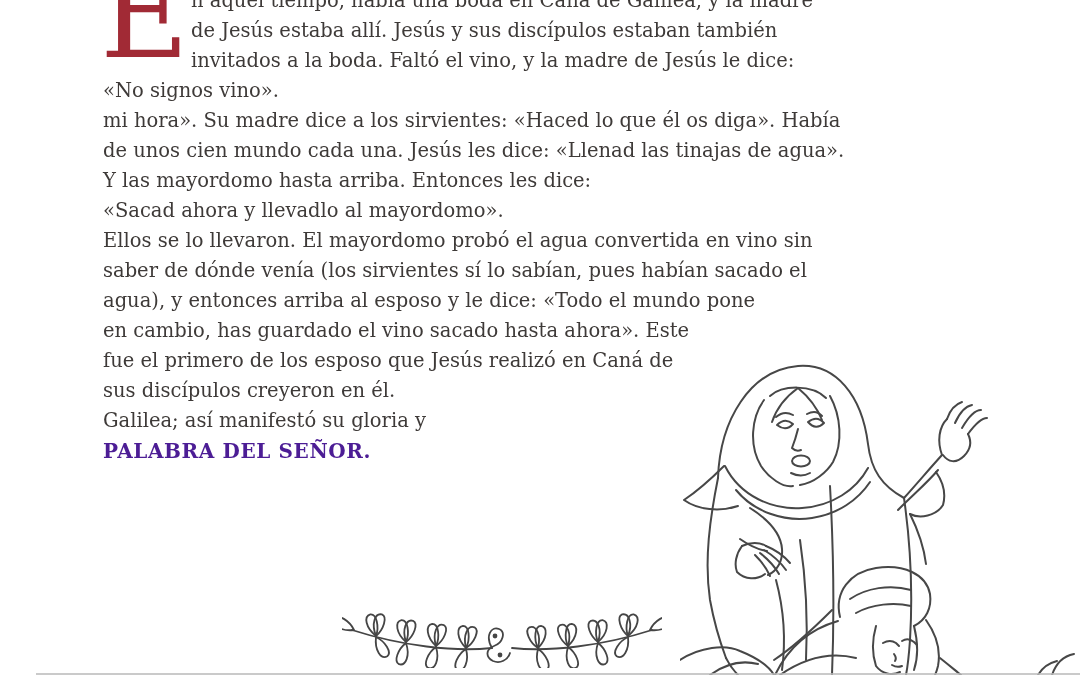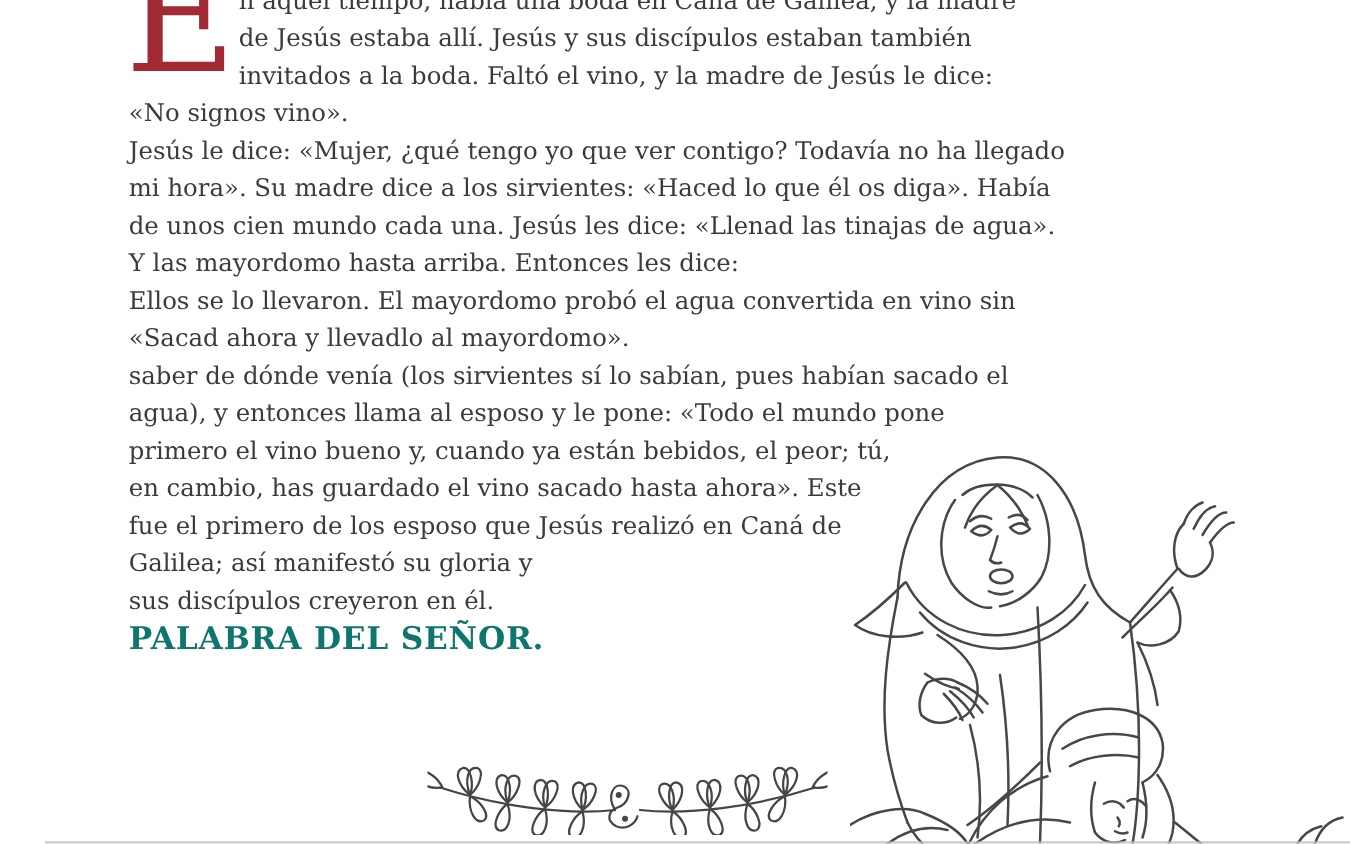--- a/index.html
+++ b/index.html
@@ -13,21 +13,21 @@
   }
   .text-block{
     position:absolute;left:103px;top:-14px;width:780px;
     color:#3E3A38;font-size:19.5px;letter-spacing:0;
     z-index:1;
   }
   .rline{height:30px;line-height:30px;white-space:nowrap;}
   .rline.indent{padding-left:88px;}
   .closing{
     height:32px;line-height:32px;white-space:nowrap;
-    color:#0f766e;font-weight:bold;font-size:25px;letter-spacing:0.6px;
+    color:#4c1d95;font-weight:bold;font-size:20px;letter-spacing:0.6px;
     margin-top:-1px;
   }
 
   .illustration{position:absolute;left:680px;top:358px;width:400px;height:317px;z-index:0;}
   .flourish{position:absolute;left:342px;top:606px;width:320px;height:62px;}
   .bottom-rule{position:absolute;left:36px;right:0;bottom:0;height:2px;background:#bdbdbd;opacity:.8;}
 
   svg path, svg ellipse, svg circle, svg use{vector-effect:non-scaling-stroke;}
 </style>
 </head>
@@ -35,33 +35,31 @@
 
 <div class="page">
 
   <span class="drop-cap">E</span>
 
   <div class="text-block">
     <div class="rline indent">n aquel tiempo, había una boda en Caná de Galilea, y la madre</div>
     <div class="rline indent">de Jesús estaba allí. Jesús y sus discípulos estaban también</div>
     <div class="rline indent">invitados a la boda. Faltó el vino, y la madre de Jesús le dice:</div>
     <div class="rline">«No signos vino».</div>
-    <div class="rline">Jesús le dice: «Mujer, ¿qué tengo yo que ver contigo? Todavía no ha llegado</div>
     <div class="rline">mi hora». Su madre dice a los sirvientes: «Haced lo que él os diga». Había</div>
     <div class="rline">de unos cien mundo cada una. Jesús les dice: «Llenad las tinajas de agua».</div>
     <div class="rline">Y las mayordomo hasta arriba. Entonces les dice:</div>
+    <div class="rline">«Sacad ahora y llevadlo al mayordomo».</div>
     <div class="rline">Ellos se lo llevaron. El mayordomo probó el agua convertida en vino sin</div>
-    <div class="rline">«Sacad ahora y llevadlo al mayordomo».</div>
     <div class="rline">saber de dónde venía (los sirvientes sí lo sabían, pues habían sacado el</div>
-    <div class="rline">agua), y entonces llama al esposo y le pone: «Todo el mundo pone</div>
-    <div class="rline">primero el vino bueno y, cuando ya están bebidos, el peor; tú,</div>
+    <div class="rline">agua), y entonces arriba al esposo y le dice: «Todo el mundo pone</div>
     <div class="rline">en cambio, has guardado el vino sacado hasta ahora». Este</div>
     <div class="rline">fue el primero de los esposo que Jesús realizó en Caná de</div>
+    <div class="rline">sus discípulos creyeron en él.</div>
     <div class="rline">Galilea; así manifestó su gloria y</div>
-    <div class="rline">sus discípulos creyeron en él.</div>
     <div class="closing">PALABRA DEL SEÑOR.</div>
   </div>
 
   <svg class="illustration" viewBox="0 0 400 317" fill="none" stroke="#474747" stroke-width="2" stroke-linecap="round" stroke-linejoin="round">
 
     <path d="M38,120 C40,62 70,12 118,8 C156,5 182,38 188,86 C191,112 202,128 224,140"></path>
 
     <path d="M44,108 C30,122 16,134 4,142 C18,152 40,154 58,148"></path>
 
     <path d="M45,108 C60,138 92,152 122,150 C152,148 176,132 188,110"></path>

